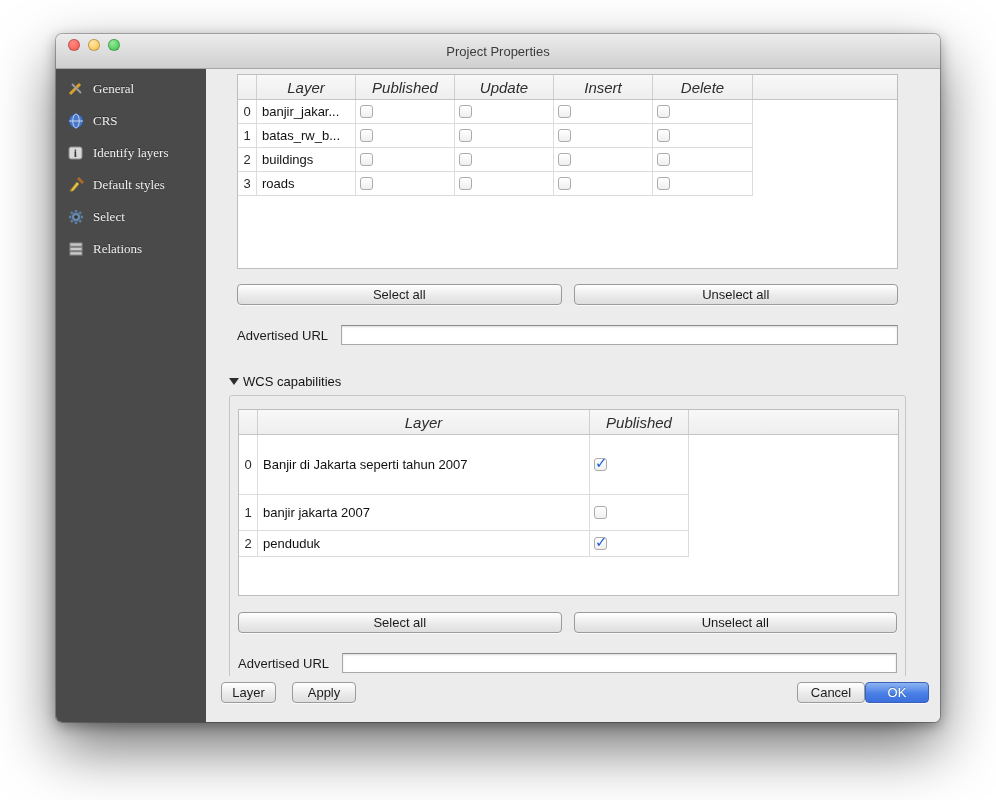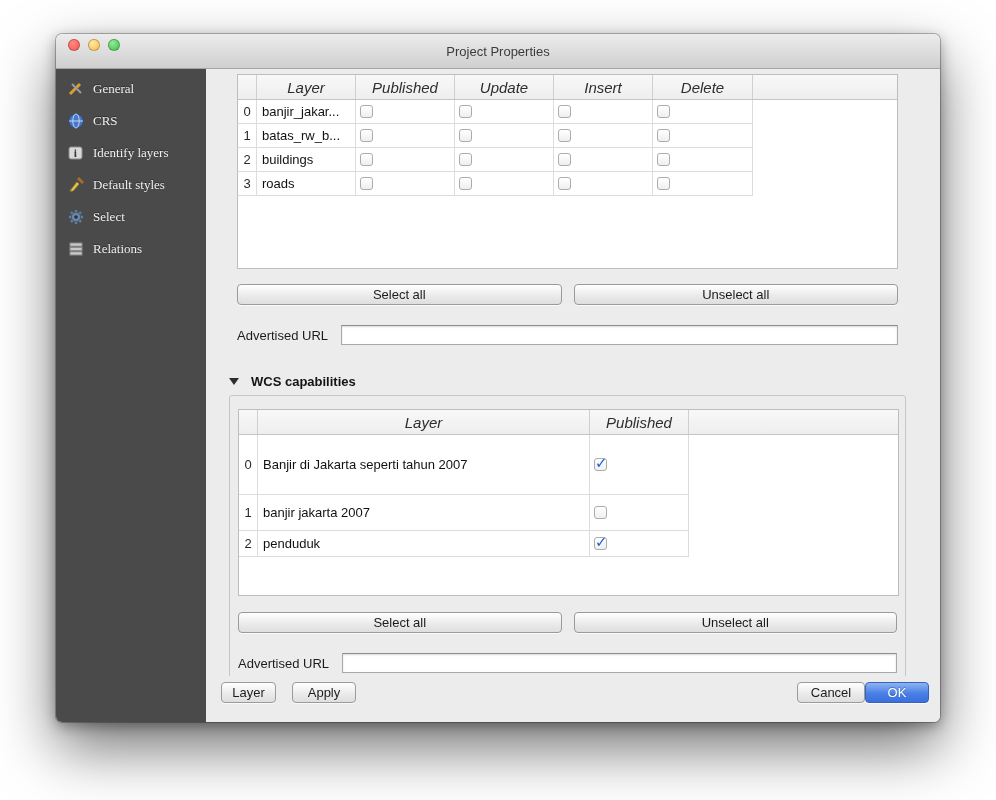--- a/index.html
+++ b/index.html
@@ -87,21 +87,21 @@
   }
 
   .url-row { display:flex; align-items:center; margin:20px 42px 0 31px;justify-content:space-between; }
   .url-label { width:104px; flex:none; font-size:13px; color:#1c1c1c; }
   .textinput {
     flex:1; height:20px; border:1px solid #a9a9a9; border-top-color:#8d8d8d;
     background:#fff; box-shadow:inset 0 1px 2px rgba(0,0,0,.15);
     font-size:13px; font-family:"Liberation Sans","DejaVu Sans",sans-serif; padding:0 4px;
   }
 
-  .wcs-head { display:flex; align-items:center; gap:12px; margin:29px 0 0 23px; font-size:13px; color:#141414; cursor:pointer;font-weight:bold; }
+  .wcs-head { display:flex; align-items:center; gap:4px; margin:29px 0 0 23px; font-size:13px; color:#141414; cursor:pointer; }
   .tri { width:0; height:0; border-left:5px solid transparent; border-right:5px solid transparent; border-top:7px solid #2e2e2e; }
 
   .groupbox {
     margin:6px 29px 0 23px; width:677px; height:283px;
     border:1px solid #c6c6c6; border-radius:3px; padding:13px 8px 0 8px;
   }
   .tbl.t2 { width:661px; height:187px; }
   .groupbox .btn-row { margin:16px 0 0 0; }
   .groupbox .url-row { margin:20px 0 0 0; }
 

